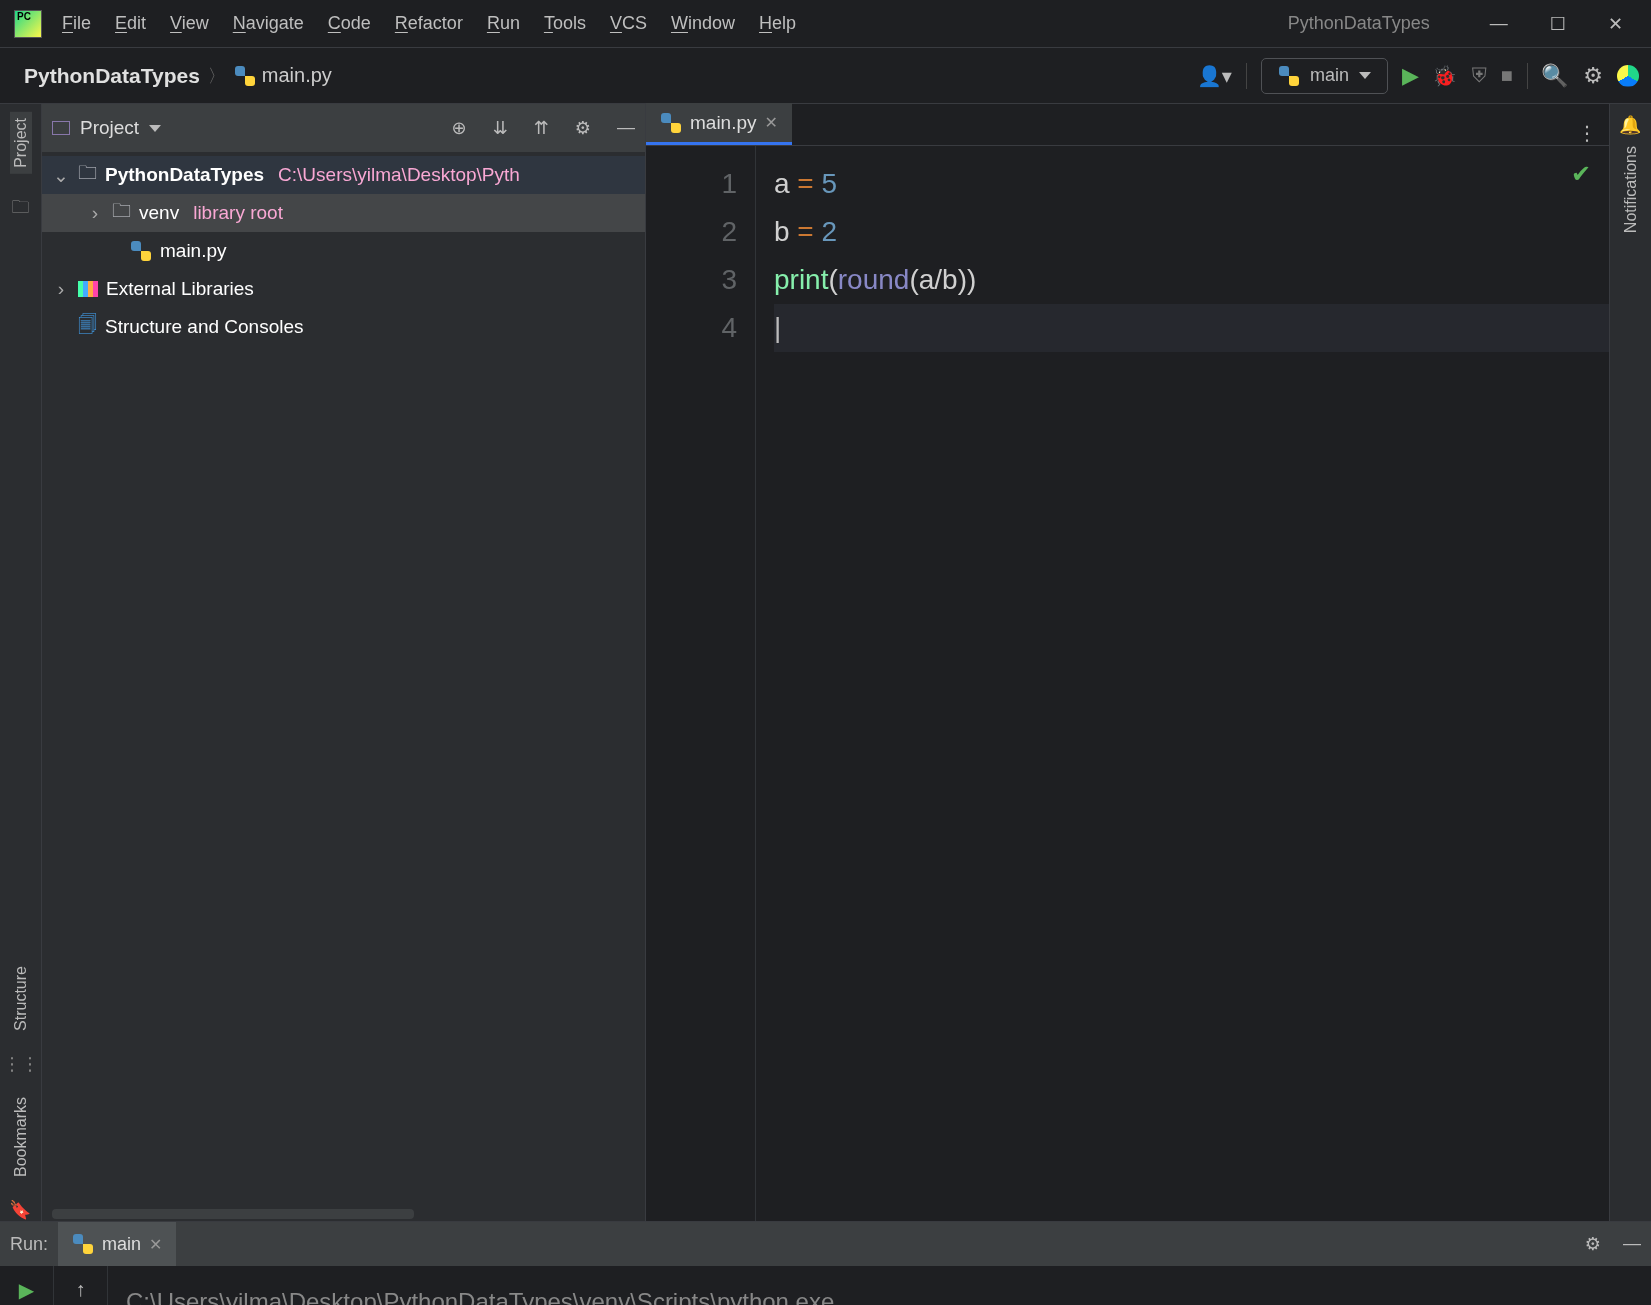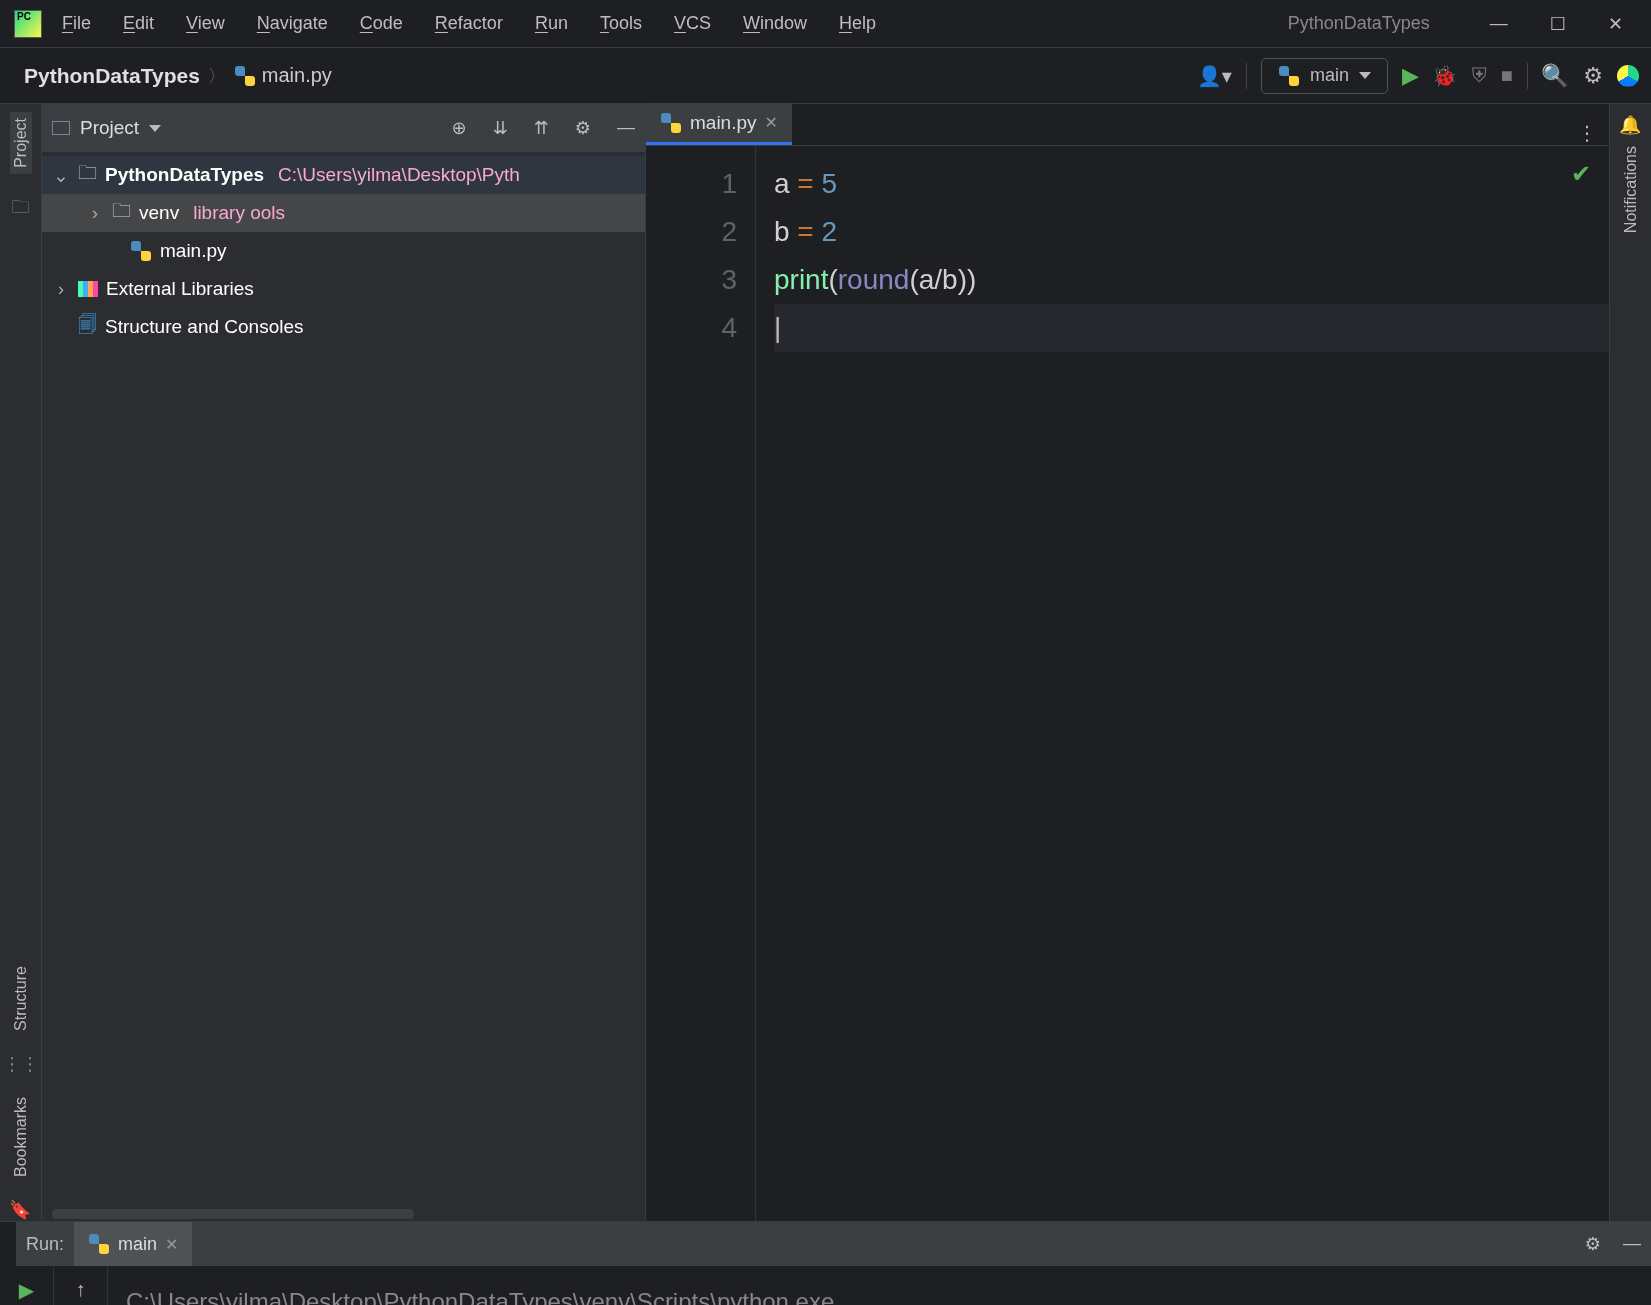--- a/index.html
+++ b/index.html
@@ -1,20 +1,20 @@
 <!DOCTYPE html>
 <html><head>
 <meta charset="utf-8">
 <style>
 * { margin:0; padding:0; box-sizing:border-box; font-family:"Segoe UI",Arial,sans-serif; }
 body { background:#1e1f22; color:#bbb; width:1651px; height:1305px; overflow:hidden; font-size:18px; }
 .titlebar { height:48px; display:flex; align-items:center; background:#1e1f22; border-bottom:1px solid #393b40; }
 .app-icon { width:28px; height:28px; margin:0 20px 0 14px; background:linear-gradient(135deg,#21d789 0%,#fcf84a 100%); border:1px solid #555; position:relative; }
 .app-icon::after { content:"PC"; position:absolute; top:0; left:2px; font-size:10px; font-weight:bold; color:#000; }
-.menu { display:flex; gap:32px; flex:1;align-items:center; }
+.menu { display:flex; gap:24px; flex:1;align-items:center; }
 .menu span { color:#bfbfbf; cursor:pointer; }
 .menu span u { text-decoration:underline; text-underline-offset:3px; }
 .title-center { color:#888; margin-right:60px; }
 .win-controls { display:flex; gap:42px; margin-right:28px; color:#bbb; }
 .win-controls span { cursor:pointer; font-size:18px; }
 .toolbar { height:56px; display:flex; align-items:center; background:#1e1f22; border-bottom:1px solid #393b40; padding:0 12px; }
 .crumbs { display:flex; align-items:center; gap:8px; padding-left:12px; }
 .crumb-main { color:#e0e0e0; font-weight:bold; font-size:21px; }
 .chev { color:#666; }
 .crumb-file { display:flex; align-items:center; gap:6px; color:#ccc; font-size:20px; }
@@ -59,21 +59,21 @@
 .cline.current { background:#26282e; }
 .c-var { color:#d0d0d0; }
 .c-op { color:#cc7832; }
 .c-num { color:#6897bb; }
 .c-fn { color:#86efac; }
 .c-builtin { color:#8888c6; }
 .c-par { color:#d0d0d0; }
 .check { position:absolute; top:14px; right:18px; color:#5ab55a; font-size:24px; }
 .right-gutter { width:42px; background:#2b2d30; border-left:1px solid #393b40; display:flex; flex-direction:column; align-items:center; padding-top:10px; gap:10px; }
 .run-panel { height:430px; border-top:1px solid #393b40; background:#1e1f22; display:flex; flex-direction:column; }
-.run-head { height:44px; background:#3c3f41; display:flex; align-items:center; padding:12px 10px; gap:10px;margin-left:16px; }
+.run-head { height:44px; background:#3c3f41; display:flex; align-items:center; padding:12px 10px; gap:10px; }
 .run-label { color:#bbb; font-size:18px; }
 .run-tab { background:#4e5254; height:44px; display:flex; align-items:center; gap:8px; padding:0 14px; color:#ddd; cursor:pointer; }
 .run-tools { margin-left:auto; display:flex; gap:22px; color:#bbb; }
 .run-body { flex:1; display:flex; }
 .run-col1, .run-col2 { width:54px; display:flex; flex-direction:column; align-items:center; padding-top:12px; gap:22px; color:#bbb; font-size:20px; border-right:1px solid #313438; }
 .run-col2 span { cursor:pointer; }
 .run-col1 span { cursor:pointer; }
 .console { flex:1; padding:14px 18px; font-family:Consolas,monospace; font-size:24px; line-height:44px; color:#888; overflow:hidden; }
 .left-bottom-gutter { position:absolute; left:0; bottom:84px; width:42px; display:flex; flex-direction:column; align-items:center; gap:22px; }
 .caret-dn { display:inline-block; width:0; height:0; border-left:6px solid transparent; border-right:6px solid transparent; border-top:7px solid #bbb; }
@@ -160,21 +160,21 @@
       <div class="trow sel">
         <span class="tarrow">⌄</span>
         <span class="folder-icon">🗀</span>
         <span class="tlabel bold">PythonDataTypes</span>
         <span class="tpath">C:\Users\yilma\Desktop\Pyth</span>
       </div>
       <div class="trow venv-row" style="padding-left:44px">
         <span class="tarrow">›</span>
         <span class="folder-icon">🗀</span>
         <span class="tlabel">venv</span>
-        <span class="tpath">library ools</span>
+        <span class="tpath">library root</span>
       </div>
       <div class="trow" style="padding-left:88px">
         <span class="pyicon"></span>
         <span class="tlabel">main.py</span>
       </div>
       <div class="trow">
         <span class="tarrow">›</span>
         <span class="lib-icon"></span>
         <span class="tlabel">External Libraries</span>
       </div>

